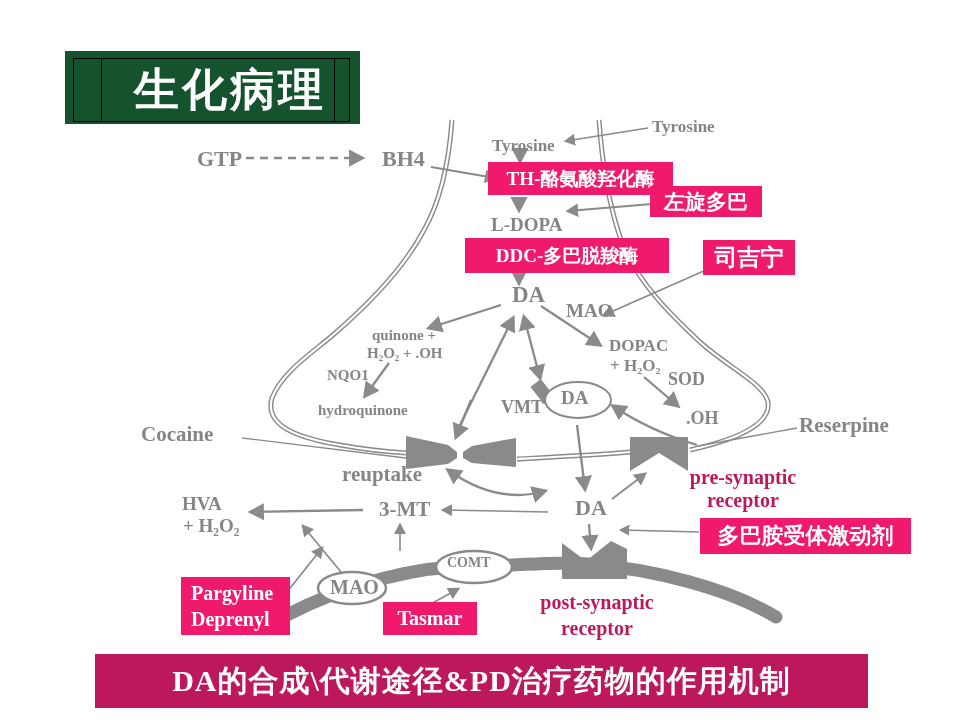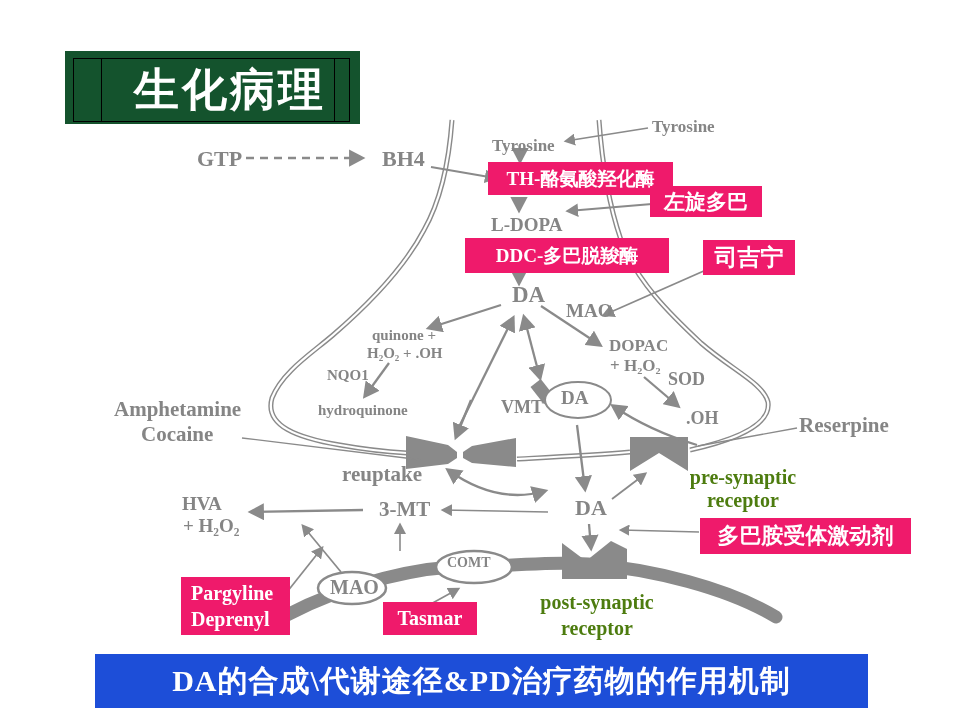--- a/index.html
+++ b/index.html
@@ -1,30 +1,30 @@
 <!DOCTYPE html>
 <html><head>
 <meta charset="utf-8">
 <style>
   html,body{margin:0;padding:0;background:#fff;}
   #slide{position:relative;width:960px;height:720px;background:#ffffff;overflow:hidden;
          font-family:"Liberation Serif","DejaVu Serif",serif;}
   svg{position:absolute;left:0;top:0;z-index:1;}
   .lbl{position:absolute;z-index:3;color:#858585;font-weight:bold;white-space:nowrap;line-height:1.05;}
-  .cblock{position:absolute;z-index:3;color:#4d7c0f;font-weight:bold;text-align:center;line-height:1.15;}
+  .cblock{position:absolute;z-index:3;color:#be185d;font-weight:bold;text-align:center;line-height:1.15;}
   .pbox{position:absolute;z-index:4;background:#EF1A6B;color:#ffffff;font-weight:bold;
         display:flex;align-items:center;justify-content:center;white-space:nowrap;}
   .pbox.multiline{flex-direction:column;align-items:flex-start;justify-content:center;padding-left:10px;}
   #title-band{position:absolute;left:65px;top:51px;width:295px;height:73px;background:#14532d;z-index:5;}
   #title-frame{position:absolute;left:8px;top:7px;width:275px;height:62px;border:1px solid #000;}
   .vline{position:absolute;top:0;width:1px;height:100%;background:#000;}
   #title-text{position:absolute;left:40px;top:2px;width:232px;height:58px;color:#fff;
               font-family:"DejaVu Sans","Liberation Sans",sans-serif;font-weight:bold;font-size:45px;
               letter-spacing:3px;text-align:center;line-height:58px;}
-  #caption-band{position:absolute;left:95px;top:654px;width:773px;height:54px;background:#1d4ed8;z-index:5;
+  #caption-band{position:absolute;left:95px;top:654px;width:773px;height:54px;background:#be185d;z-index:5;
                 display:flex;align-items:center;justify-content:center;}
   #caption-text{color:#ffffff;font-size:30px;font-weight:bold;letter-spacing:1px;
                 font-family:"Liberation Serif","DejaVu Serif",serif;}
 </style>
 </head>
 <body>
 
 <div id="slide">
 
   <svg width="960" height="720" viewBox="0 0 960 720">
@@ -103,21 +103,20 @@
   <div class="lbl" style="left:609px;top:337px;font-size:17px;">DOPAC</div>
   <div class="lbl" style="left:610px;top:357px;font-size:17px;">+ H₂O₂</div>
   <div class="lbl" style="left:668px;top:370px;font-size:18px;">SOD</div>
   <div class="lbl" style="left:686px;top:409px;font-size:18px;">.OH</div>
   <div class="lbl" style="left:372px;top:328px;font-size:15px;">quinone +</div>
   <div class="lbl" style="left:367px;top:346px;font-size:15px;">H₂O₂ + .OH</div>
   <div class="lbl" style="left:327px;top:368px;font-size:15px;">NQO1</div>
   <div class="lbl" style="left:318px;top:403px;font-size:15px;">hydroquinone</div>
   <div class="lbl" style="left:501px;top:398px;font-size:18px;">VMT</div>
   <div class="lbl" style="left:561px;top:388px;font-size:19px;">DA</div>
-  <div class="lbl" style="left:114px;top:398px;font-size:21px;">Amphetamine</div>
   <div class="lbl" style="left:141px;top:423px;font-size:21px;">Cocaine</div>
   <div class="lbl" style="left:799px;top:414px;font-size:21px;">Reserpine</div>
   <div class="lbl" style="left:342px;top:463px;font-size:21px;">reuptake</div>
   <div class="cblock" style="left:668px;top:466px;width:150px;font-size:20px;">
     <div>pre-synaptic</div>
     <div>receptor</div>
   </div>
   <div class="lbl" style="left:182px;top:494px;font-size:19px;">HVA</div>
   <div class="lbl" style="left:183px;top:516px;font-size:19px;">+ H₂O₂</div>
   <div class="lbl" style="left:379px;top:498px;font-size:21px;">3-MT</div>

